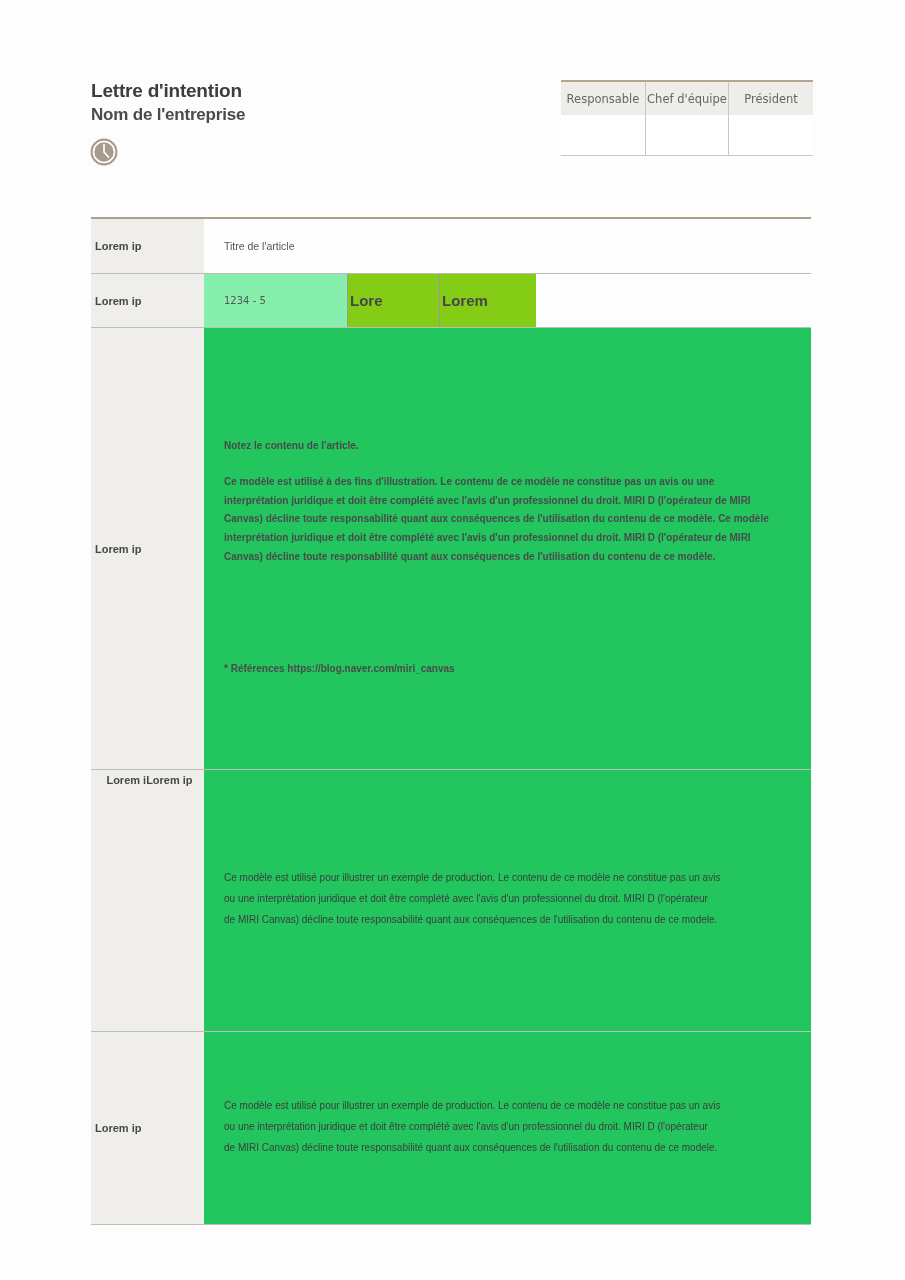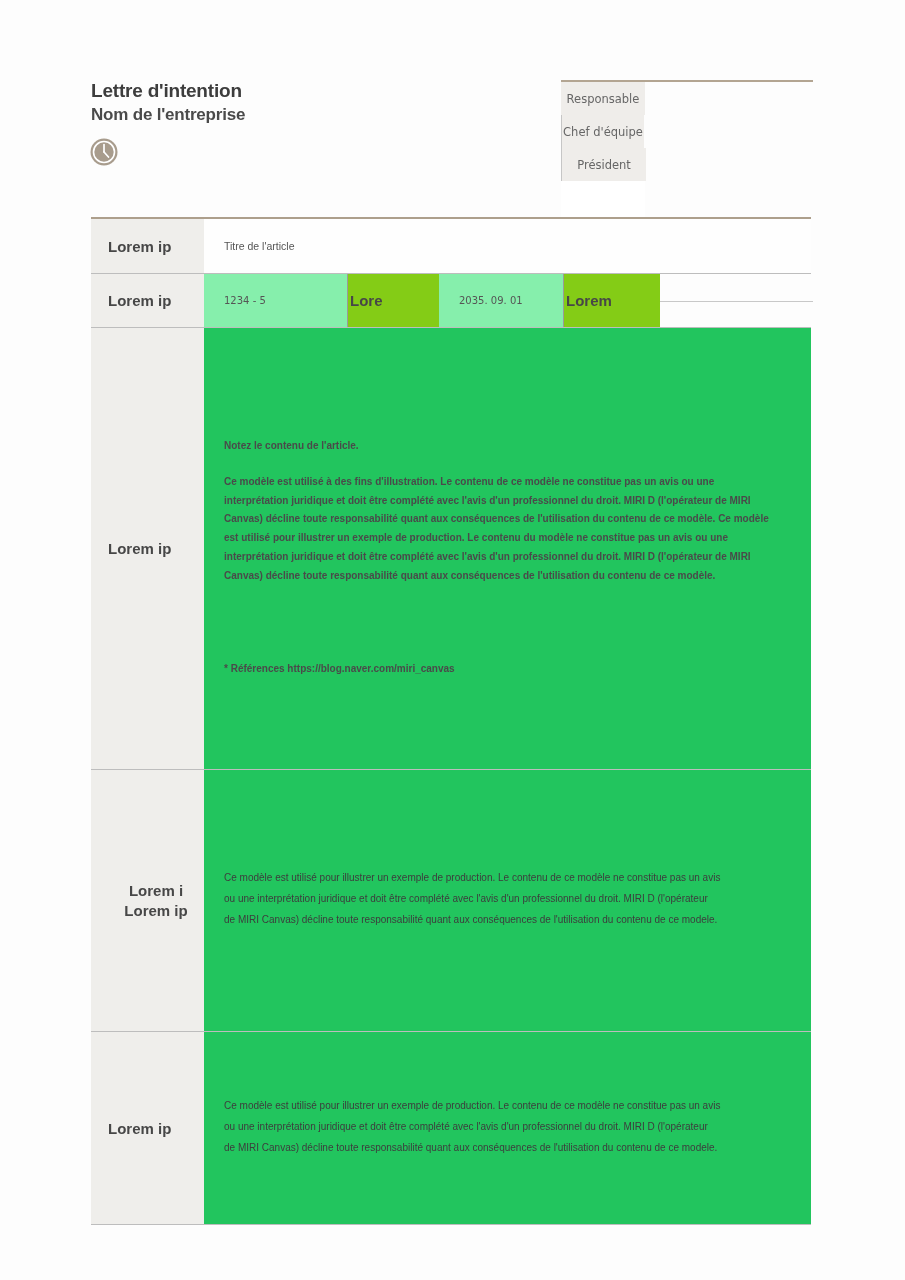--- a/index.html
+++ b/index.html
@@ -17,39 +17,39 @@
     .title { position: absolute; left: 91px; top: 68px; font-size: 19px; font-weight: bold; color: #3d3d3d; letter-spacing: -0.2px; }
     .subtitle { position: absolute; left: 91px; top: 93px; font-size: 17px; font-weight: bold; color: #4a4a4a; letter-spacing: -0.2px; }
     .clock { position: absolute; left: 90px; top: 126px; width: 28px; height: 28px; }
 
     
     .approval {
       position: absolute; left: 561px; top: 68px; width: 252px;
       border-top: 2px solid #b3a592;
       border-bottom: 1px solid #c8c8c8;
     }
-    .approval .row { display: flex; flex-direction: column; }
+    .approval .row { display: flex; }
     .approval .cell { box-sizing: border-box; border-left: 1px solid #c6c6c6; }
     .approval .cell:first-child { border-left: none; }
     .approval .hcell {
       height: 33px; background: #efedea; display: flex; align-items: center; justify-content: center;
       font-family: "DejaVu Sans", sans-serif; font-size: 11.5px; color: #666;
     }
     .approval .bcell { height: 40px; background: #fff; }
     .c1 { width: 84px; } .c2 { width: 83px; } .c3 { width: 85px; }
 
     
     .main {
       position: absolute; left: 91px; top: 205px; width: 720px;
       border-top: 2px solid #ad9f8c;
     }
     .mrow { display: flex; border-bottom: 1px solid #bdbdbd; }
     .label {
-      width: 113px; flex: none; background: #efeeeb; box-sizing: border-box; padding-left: 17px;
-      display: flex; align-items: center; font-weight: bold; font-size: 15px; color: #474747;
+      width: 113px; flex: none; background: #efeeeb; box-sizing: border-box; padding-left: 4px;
+      display: flex; align-items: center; font-weight: bold; font-size: 11px; color: #474747;
     }
     .value {
       flex: 1; background: #fefefe; display: flex; align-items: center;
       padding-left: 20px; font-size: 10.5px; color: #555;
     }
     .sublabel {
       flex: none; background: #84cc16; display: flex; align-items: center;
       padding-left: 2px; font-weight: bold; font-size: 15px; color: #474747; box-sizing: border-box;
       border-left: 1px solid #9a9a9a;
     }
@@ -100,42 +100,40 @@
 
     <div class="mrow r1">
       <div class="label">Lorem ip</div>
       <div class="value">Titre de l'article</div>
     </div>
 
     <div class="mrow r2">
       <div class="label">Lorem ip</div>
       <div class="subval" style="width:143px; font-size:10px;">1234 - 5</div>
       <div class="sublabel" style="width:92px;">Lore</div>
-      <div class="subval" style="width:124px;">2035. 09. 01</div>
       <div class="sublabel" style="width:97px;">Lorem</div>
     </div>
 
     <div class="mrow r3">
       <div class="label">Lorem ip</div>
       <div class="content-block">
         <div class="bold-text" style="position:absolute; top:112px; left:20px;">Notez le contenu de l'article.</div>
         <div class="para-bold" style="position:absolute; top:145px; left:20px;">
           <span class="line">Ce modèle est utilisé à des fins d'illustration. Le contenu de ce modèle ne constitue pas un avis ou une</span>
           <span class="line">interprétation juridique et doit être complété avec l'avis d'un professionnel du droit. MIRI D (l'opérateur de MIRI</span>
           <span class="line">Canvas) décline toute responsabilité quant aux conséquences de l'utilisation du contenu de ce modèle. Ce modèle</span>
-          <span class="line">est utilisé pour illustrer un exemple de production. Le contenu du modèle ne constitue pas un avis ou une</span>
           <span class="line">interprétation juridique et doit être complété avec l'avis d'un professionnel du droit. MIRI D (l'opérateur de MIRI</span>
           <span class="line">Canvas) décline toute responsabilité quant aux conséquences de l'utilisation du contenu de ce modèle.</span>
         </div>
         <div class="bold-text" style="position:absolute; top:335px; left:20px;">* Références https://blog.naver.com/miri_canvas</div>
       </div>
     </div>
 
     <div class="mrow r4">
-      <div class="label" style="flex-direction:column; align-items:center; justify-content:center; line-height:20px;">
+      <div class="label" style="flex-direction:row; align-items:flex-start; justify-content:center; line-height:20px;">
         <span>Lorem i</span>
         <span>Lorem ip</span>
       </div>
       <div class="content-block" style="display:flex; align-items:center;">
         <div class="para" style="margin-top:-4px;">
           <span class="line">Ce modèle est utilisé pour illustrer un exemple de production. Le contenu de ce modèle ne constitue pas un avis</span>
           <span class="line">ou une interprétation juridique et doit être complété avec l'avis d'un professionnel du droit. MIRI D (l'opérateur</span>
           <span class="line">de MIRI Canvas) décline toute responsabilité quant aux conséquences de l'utilisation du contenu de ce modele.</span>
         </div>
       </div>

